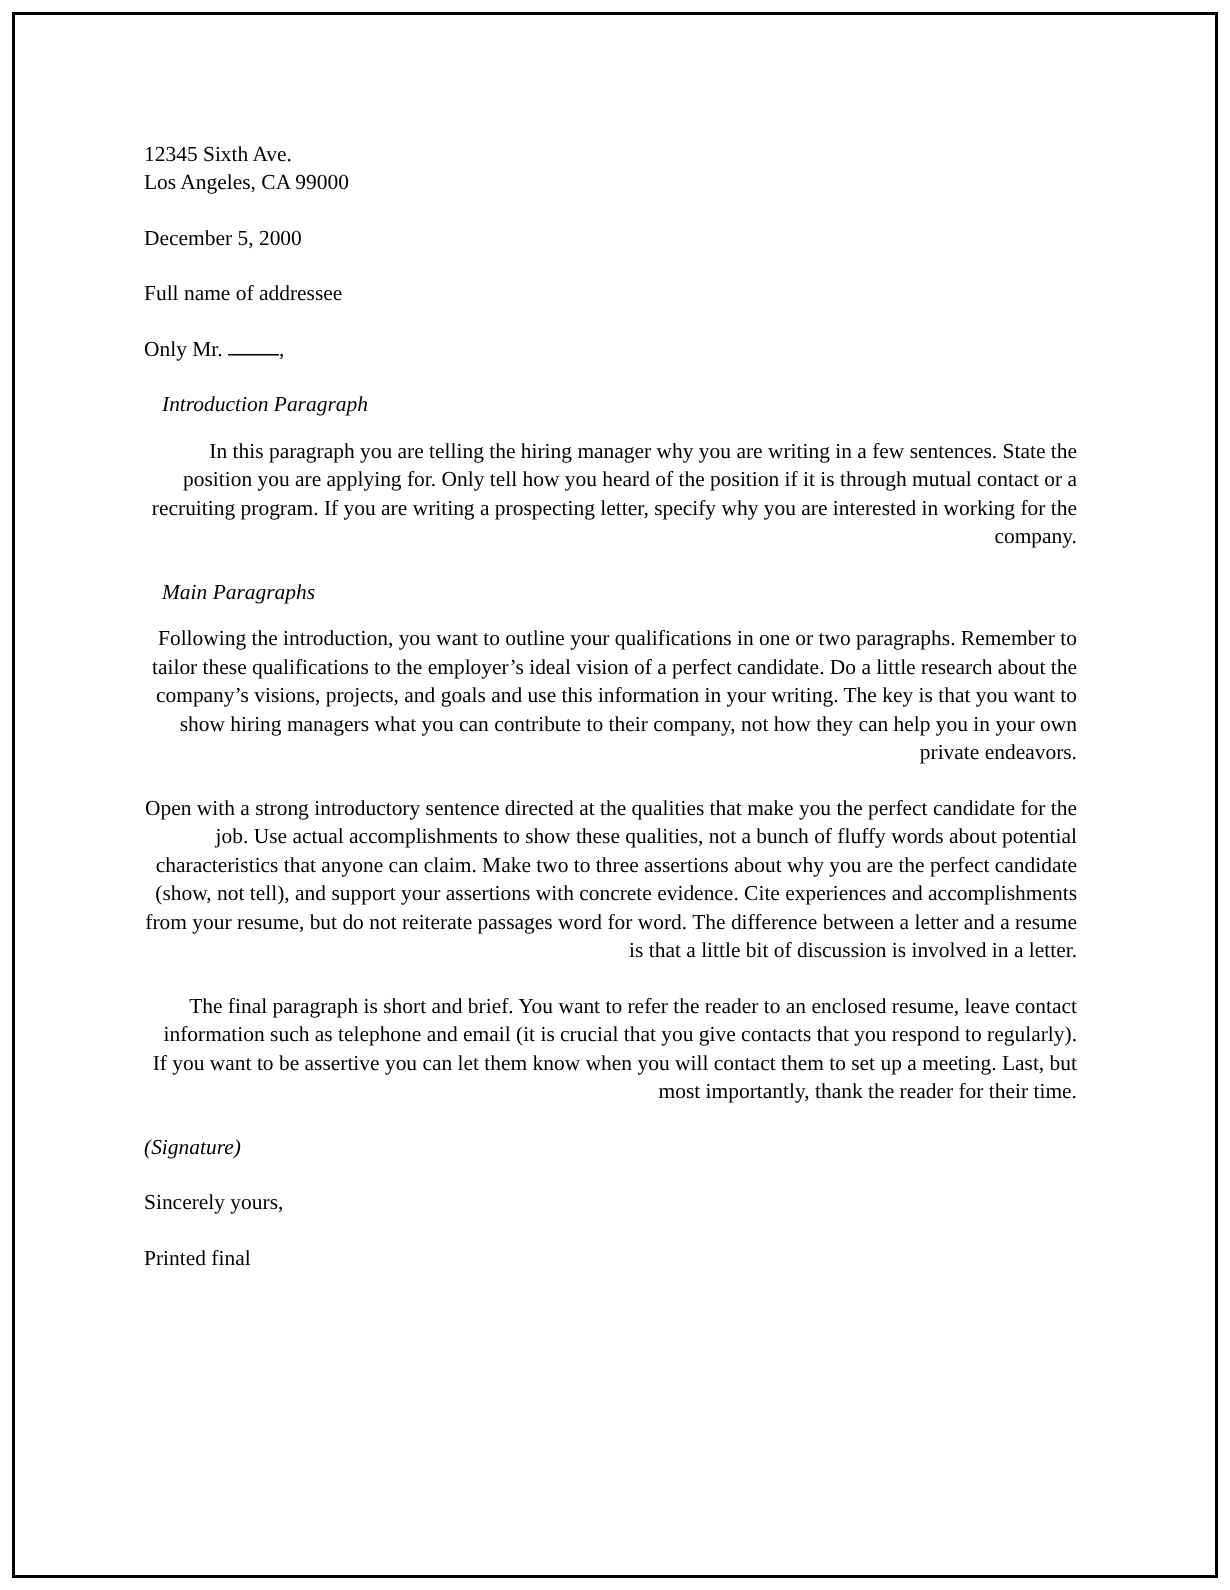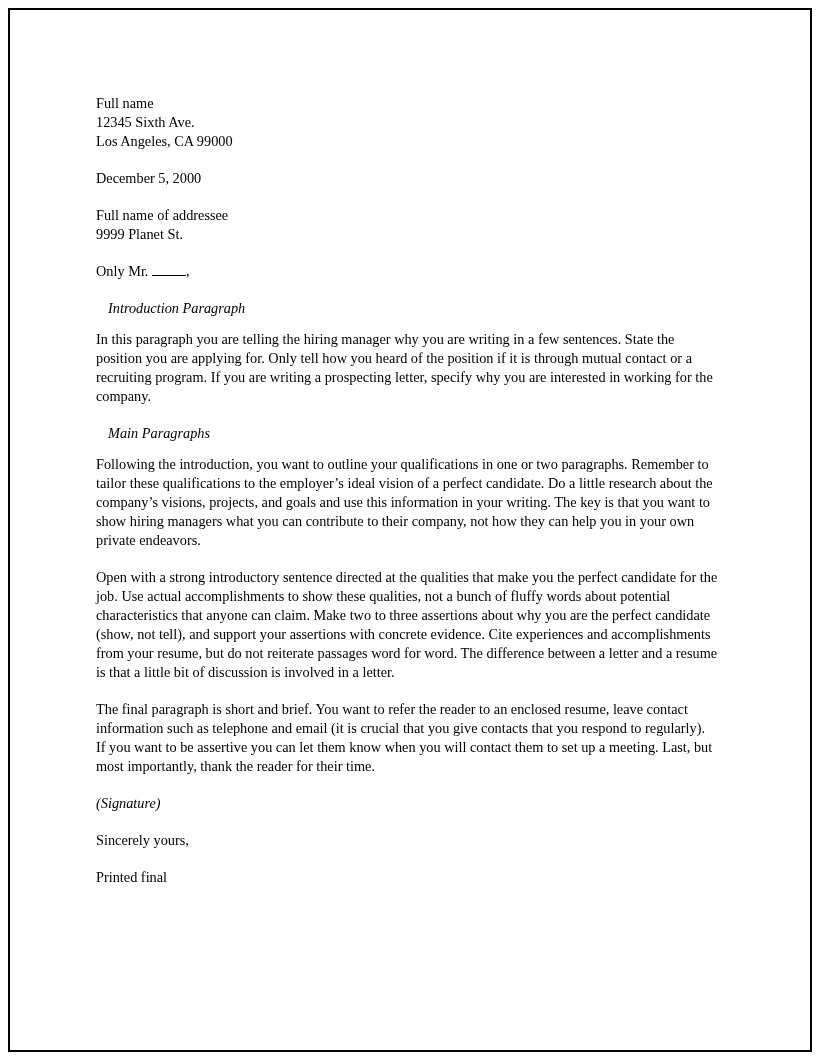--- a/index.html
+++ b/index.html
@@ -51,21 +51,21 @@
     text-decoration-thickness: 1px;
     text-underline-offset: 2px;
   }
   .heading {
     font-style: italic;
     display: block;
     margin: 12px;
   }
   p.para {
     margin: 0;
-    text-align: left;
+    text-align: right;
   }
   .blank-line {
     display: inline-block;
     border-bottom: 1px solid #000;
     width: 34px;
     height: 12px;
     vertical-align: baseline;
   }
   .sig {
     font-style: italic;
@@ -79,32 +79,30 @@
 </style>
 </head>
 <body>
 
 <div id="page">
   <div class="page-border"></div>
 
   <div class="letter">
 
     <div class="block">
-      <span class="line">Full name</span>
       <span class="line squiggle">12345 Sixth Ave.</span>
       <span class="line">Los Angeles, CA 99000</span>
     </div>
 
     <div class="block">
       <span class="line">December 5, 2000</span>
     </div>
 
     <div class="block">
       <span class="line">Full name of addressee</span>
-      <span class="line squiggle">9999 Planet St.</span>
     </div>
 
     <div class="block">
       <span>Only Mr. </span><span class="blank-line"></span><span class="squiggle">,</span>
     </div>
 
     <div class="section">
       <span class="heading">Introduction Paragraph</span>
       <p class="para">In this paragraph you are telling the hiring manager why you are writing in a few sentences.  State the position you are applying for.  Only tell how you heard of the position if it is through mutual contact or a recruiting program.  If you are writing a prospecting letter, specify why you are interested in working for the company.</p>
     </div>

